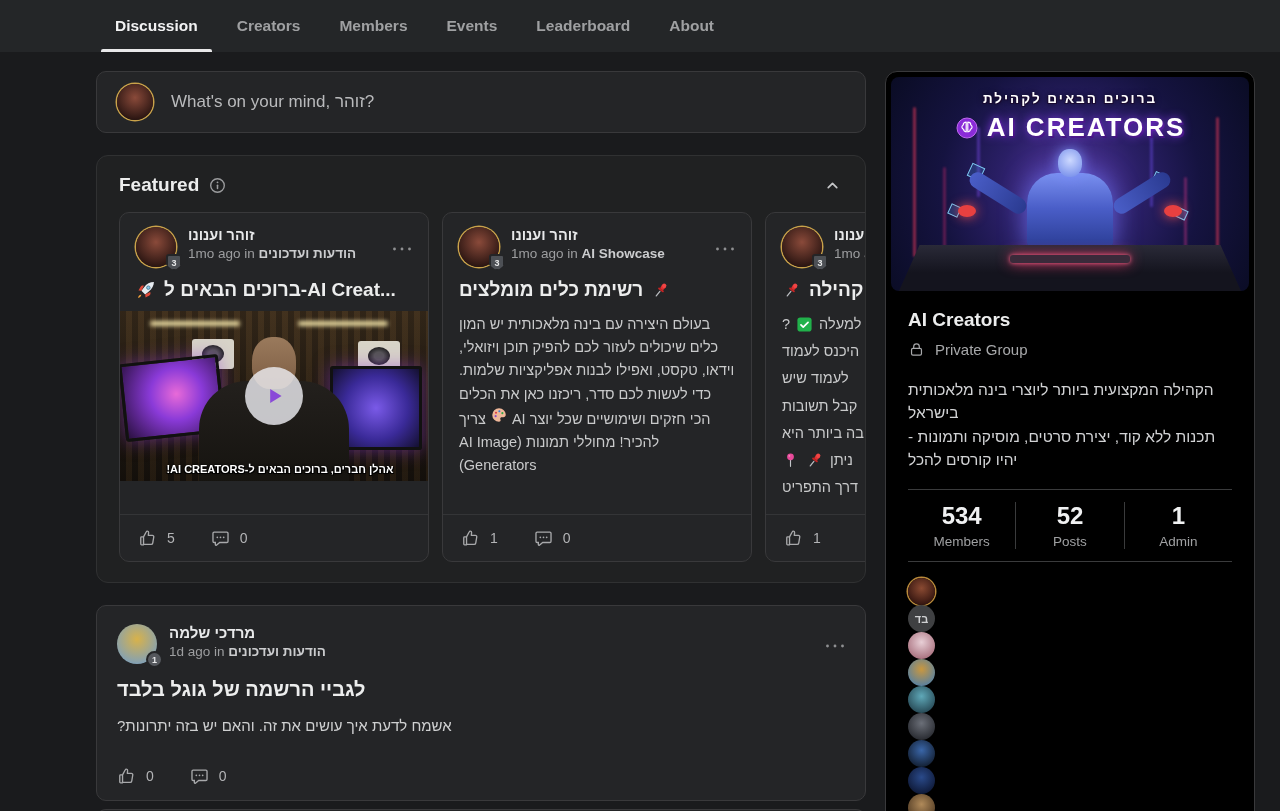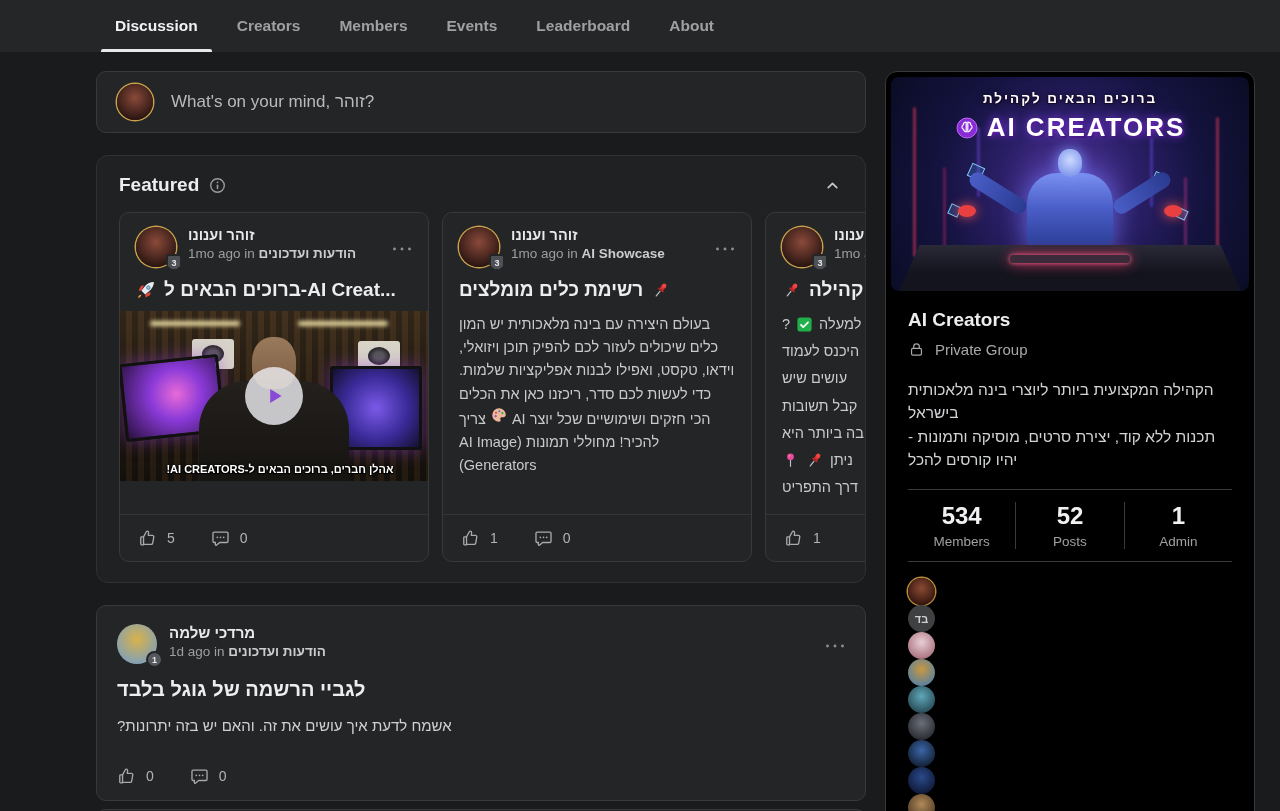--- a/index.html
+++ b/index.html
@@ -410,21 +410,21 @@
                     <rect x="2" y="2" width="20" height="20" rx="4" fill="#21b14b"></rect>
                     <path d="M7 12.5l3.2 3.2L17 9" fill="none" stroke="#fff" stroke-width="2.4" stroke-linecap="round" stroke-linejoin="round"></path>
                   </svg>
                 </span>
                 <span>למעלה</span>
               </div>
               <div class="frag-line">
                 <span>היכנס לעמוד</span>
               </div>
               <div class="frag-line">
-                <span>עושים שיש</span>
+                <span>לעמוד שיש</span>
               </div>
               <div class="frag-line">
                 <span>קבל תשובות</span>
               </div>
               <div class="frag-line">
                 <span>בה ביותר היא</span>
               </div>
               <div class="frag-line">
                 <span class="ic">
                   <svg viewBox="0 0 24 24" width="17" height="17">

